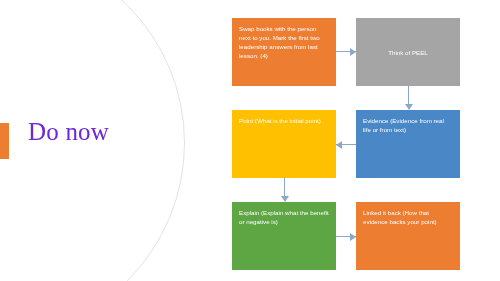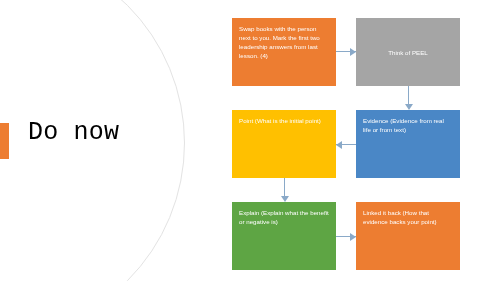--- a/index.html
+++ b/index.html
@@ -41,22 +41,22 @@
     top: 123px;
     width: 9px;
     height: 36px;
     background: #ed7d31;
   }
   .title {
     position: absolute;
     left: 28px;
     top: 118px;
     font-size: 25px;
-    color: #000000;
-    font-family: Liberation Mono, monospace;
+    color: #6d28d9;
+    font-family: Liberation Serif, serif;
     letter-spacing: 0.2px;
     white-space: nowrap;
   }
   
   .diagram {
     position: absolute;
     left: 232px;
     top: 18px;
     width: 248px;
     height: 252px;

